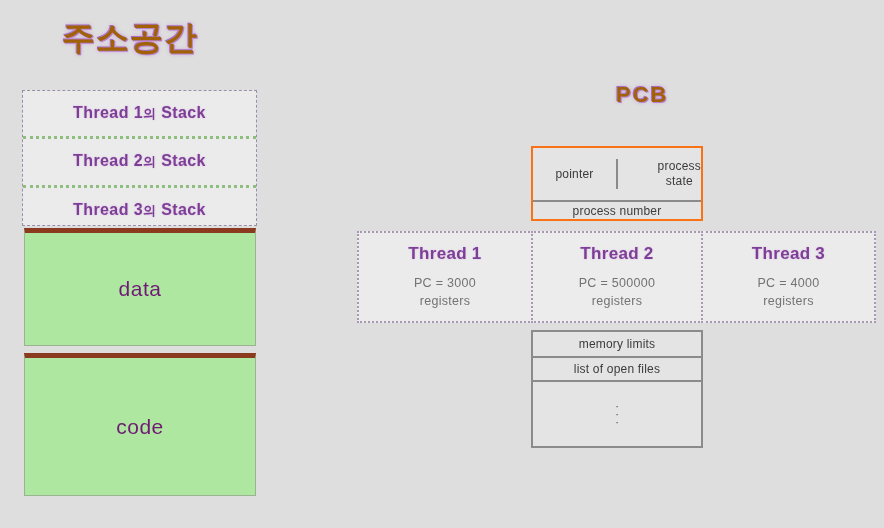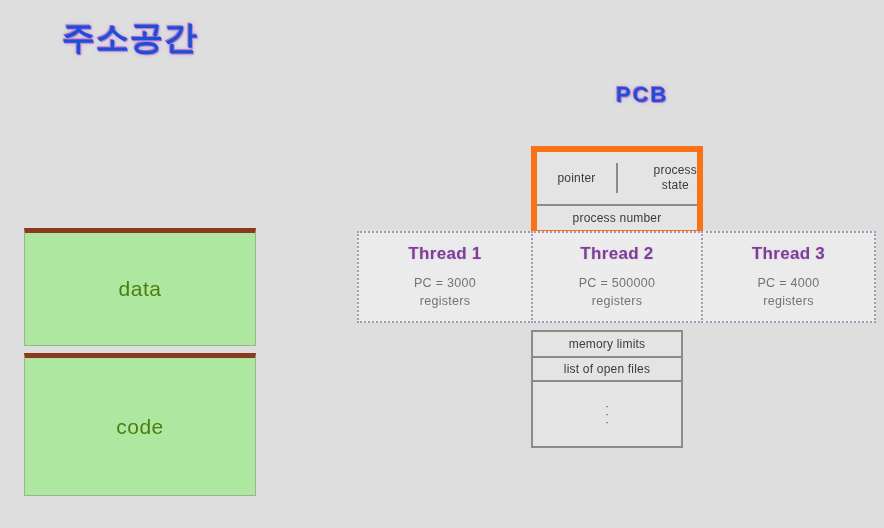--- a/index.html
+++ b/index.html
@@ -19,21 +19,21 @@
     width: 884px;
     height: 528px;
     background: #dedede;
   }
 
   
   .title {
     position: absolute;
     font-weight: bold;
     letter-spacing: 1px;
-    color: #1d4ed8;
+    color: #a16207;
     text-shadow:
        0 0 4px #c48fd8,
        1px 1px 0 #b07ac8,
       -1px -1px 0 #9a5fb8;
     white-space: nowrap;
   }
   #title-address-space {
     left: 62px;
     top: 16px;
     font-size: 33px;
@@ -94,32 +94,32 @@
   #seg-data {
     top: 228px;
     height: 118px;
   }
   #seg-code {
     top: 353px;
     height: 143px;
   }
   .seg-label {
     font-size: 21px;
-    color: #4d7c0f;
+    color: #701a75;
     letter-spacing: 0.5px;
   }
 
   
   .pcb-table {
     position: absolute;
     left: 531px;
     top: 146px;
     width: 172px;
     box-sizing: border-box;
-    border: 6px solid #f97316;
+    border: 2px solid #f97316;
     background: #e4e4e4;
     z-index: 2;
   }
   .pcb-row {
     box-sizing: border-box;
     display: flex;
     align-items: center;
     justify-content: center;
     border-top: 2px solid #8b8b8b;
     font-size: 12px;
@@ -138,27 +138,27 @@
     justify-content: center;
     text-align: center;
     font-size: 12px;
     color: #3b3b3b;
     line-height: 1.25;
   }
   .pcb-cell + .pcb-cell {
     border-left: 2px solid #8b8b8b;
     justify-content: flex-end;
   }
-  #pcb-row-process-number { height: 26px; }
+  #pcb-row-process-number { height: 19px; }
 
   .pcb-table-lower {
     position: absolute;
     left: 531px;
     top: 330px;
-    width: 152px;
+    width: 172px;
     box-sizing: border-box;
     border: 2px solid #8b8b8b;
     background: #e4e4e4;
     z-index: 2;
   }
   #pcb-row-memory-limits { height: 24px; }
   #pcb-row-open-files { height: 24px; }
   #pcb-row-ellipsis {
     height: 66px;
     flex-direction: column;
@@ -208,20 +208,40 @@
 </style>
 </head>
 <body>
 
 <div class="canvas">
 
   <div class="title" id="title-address-space">주소공간</div>
 
   <div class="title" id="title-pcb">PCB</div>
 
+  <div class="addr-stacks">
+    <div class="stack-row">
+      <div class="stack-label">
+        <span>Thread 1</span><span class="kor">의</span>
+        <span>Stack</span>
+      </div>
+    </div>
+    <div class="stack-row">
+      <div class="stack-label">
+        <span>Thread 2</span><span class="kor">의</span>
+        <span>Stack</span>
+      </div>
+    </div>
+    <div class="stack-row">
+      <div class="stack-label">
+        <span>Thread 3</span><span class="kor">의</span>
+        <span>Stack</span>
+      </div>
+    </div>
+  </div>
 
   <div class="seg" id="seg-data">
     <span class="seg-label">data</span>
   </div>
 
   <div class="seg" id="seg-code">
     <span class="seg-label">code</span>
   </div>
 
   <div class="pcb-table">

